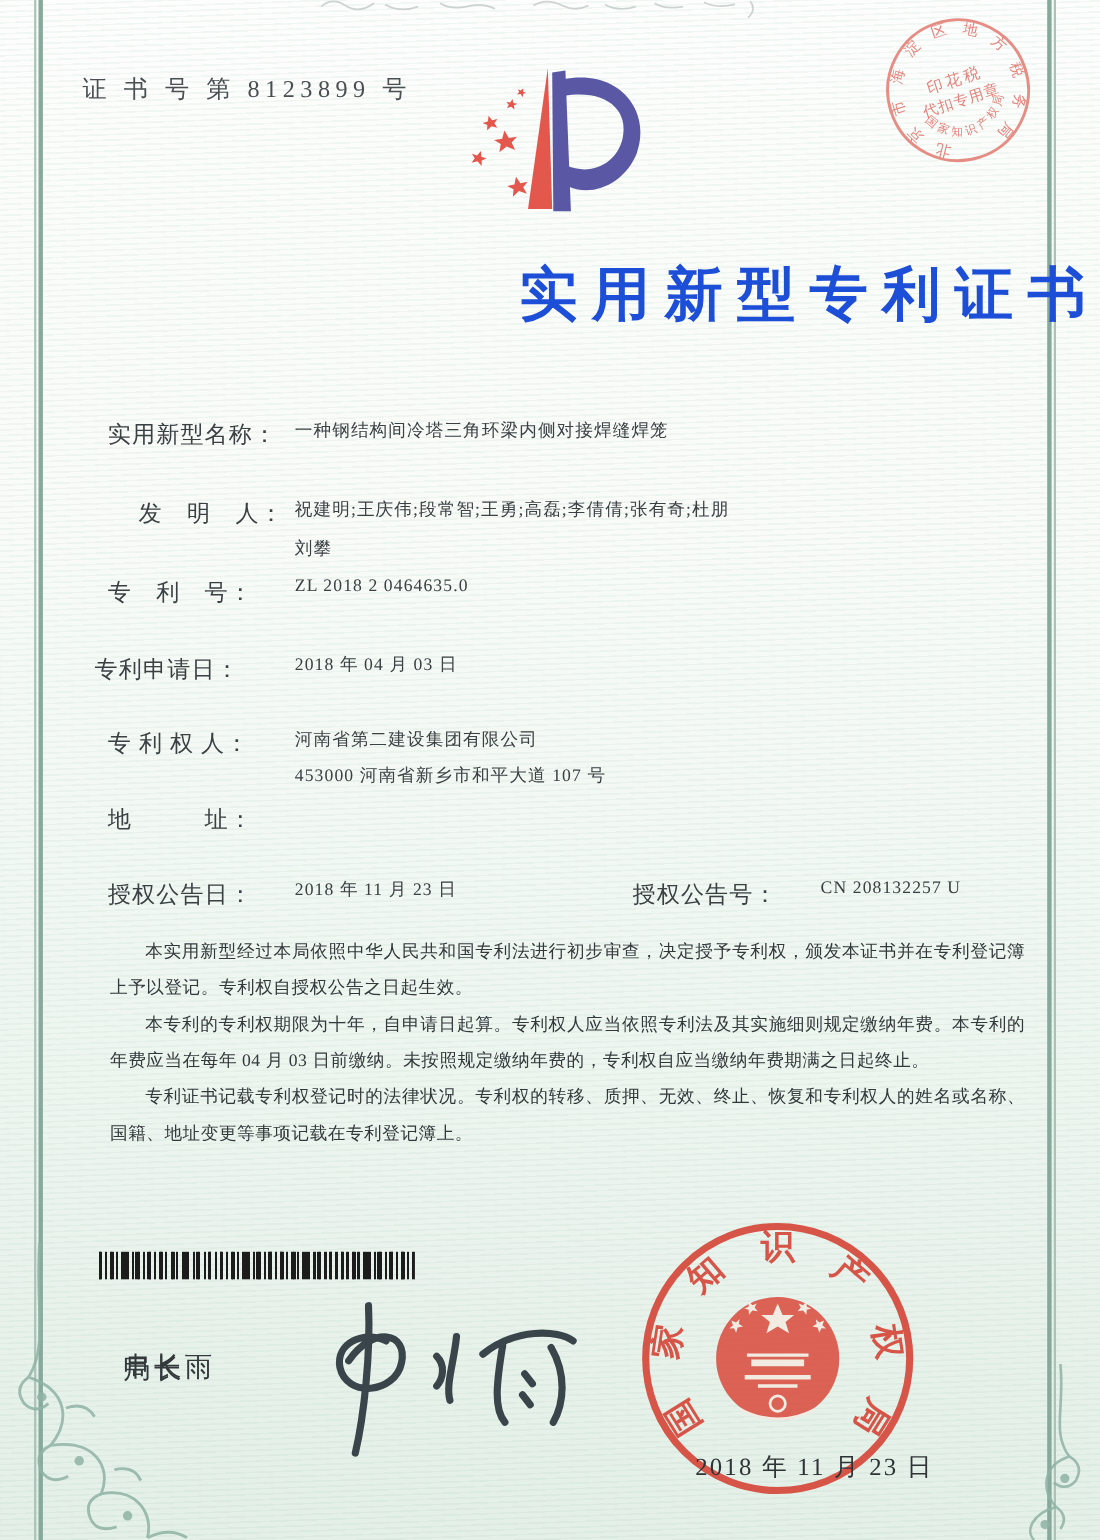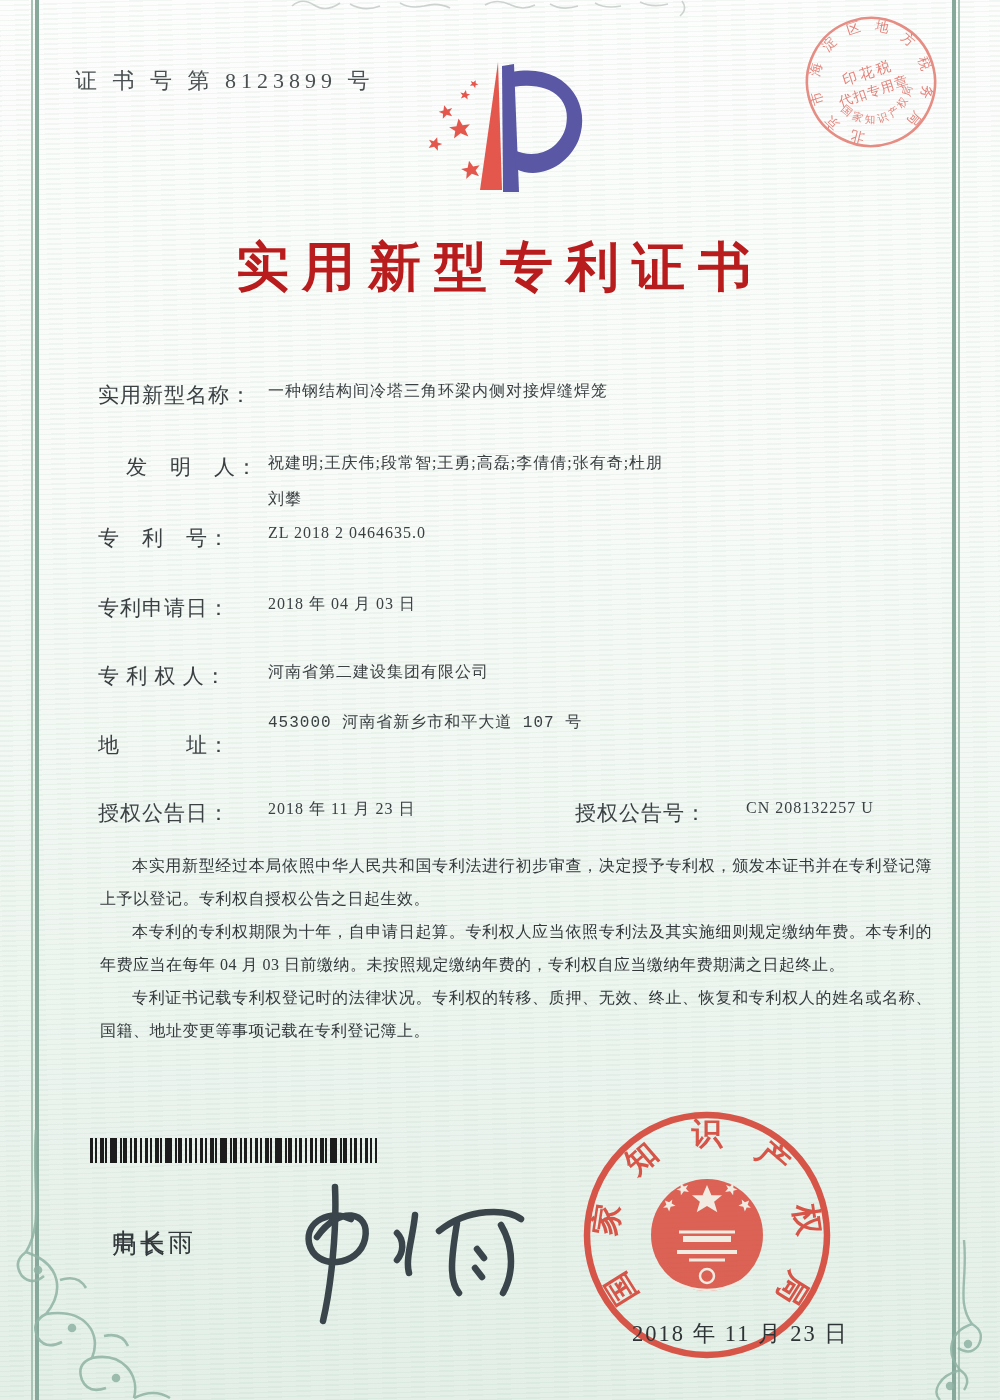--- a/index.html
+++ b/index.html
@@ -8,22 +8,22 @@
     font-family:"Liberation Serif",serif;color:#3b4043;
     background:
       repeating-linear-gradient(178deg, rgba(146,190,168,0.10) 0 1.5px, rgba(255,255,255,0) 1.5px 5px),
       linear-gradient(180deg,#fcfdfc 0%,#f8fbf8 35%,#edf5ef 70%,#e3efe7 100%);
   }
   .abs{position:absolute;}
   .borderline{top:0;bottom:0;width:9px;}
   .borderline .thin{position:absolute;top:0;bottom:0;width:1.5px;background:#a9c4b7;}
   .borderline .thick{position:absolute;top:0;bottom:0;width:3.5px;background:#87a99b;}
   .certno{font-size:22px;letter-spacing:5px;color:#4a4f52;}
-  .title{left:0;right:0;text-align:center;font-size:53px;font-weight:700;
-    letter-spacing:13px;color:#b91c1c;}
+  .title{left:0;right:0;text-align:right;font-size:53px;font-weight:700;
+    letter-spacing:13px;color:#1d4ed8;}
   .fieldlabel{font-size:21px;letter-spacing:1px;text-align:center;}
   .fieldvalue{font-size:16px;letter-spacing:1px;margin-left:28px;}
   .bodytext{font-size:16px;line-height:33px;text-align:justify;letter-spacing:0.5px;color:#33383b;}
   .bodytext p{margin:0;text-indent:2em;}
   .barcode{width:287px;height:25px;
     background:
       repeating-linear-gradient(90deg,#1c1c1c 0 2px,rgba(0,0,0,0) 2px 5px),
       repeating-linear-gradient(90deg,#1c1c1c 0 3px,rgba(0,0,0,0) 3px 11px);
   }
   .official{font-size:25px;letter-spacing:3px;color:#33383b;text-align:right;}
@@ -111,28 +111,28 @@
 <div class="abs fieldlabel" style="left:98px;top:381px;">实用新型名称：</div>
 <div class="abs fieldvalue" style="left:240px;top:381px;">一种钢结构间冷塔三角环梁内侧对接焊缝焊笼</div>
 
 <div class="abs fieldlabel" style="left:98px;top:453px;margin-left:28px;">发　明　人：</div>
 <div class="abs fieldvalue" style="left:240px;top:453px;">祝建明;王庆伟;段常智;王勇;高磊;李倩倩;张有奇;杜朋</div>
 <div class="abs fieldvalue" style="left:240px;top:489px;">刘攀</div>
 
 <div class="abs fieldlabel" style="left:98px;top:524px;">专　利　号：</div>
 <div class="abs fieldvalue" style="left:240px;top:524px;">ZL 2018 2 0464635.0</div>
 
-<div class="abs fieldlabel" style="left:98px;top:594px;font-family:Liberation Mono, monospace;">专利申请日：</div>
+<div class="abs fieldlabel" style="left:86px;top:594px;font-family:Liberation Mono, monospace;">专利申请日：</div>
 <div class="abs fieldvalue" style="left:240px;top:594px;">2018 年 04 月 03 日</div>
 
 <div class="abs fieldlabel" style="left:98px;top:662px;">专 利 权 人：</div>
 <div class="abs fieldvalue" style="left:240px;top:662px;text-align:right;">河南省第二建设集团有限公司</div>
 
 <div class="abs fieldlabel" style="left:98px;top:731px;">地　　　址：</div>
-<div class="abs fieldvalue" style="left:240px;top:712px;font-family:Liberation Mono, monospace;">453000 河南省新乡市和平大道 107 号</div>
+<div class="abs fieldvalue" style="left:240px;top:695px;">453000 河南省新乡市和平大道 107 号</div>
 
 <div class="abs fieldlabel" style="left:98px;top:799px;">授权公告日：</div>
 <div class="abs fieldvalue" style="left:240px;top:799px;">2018 年 11 月 23 日</div>
 <div class="abs fieldlabel" style="left:575px;top:799px;">授权公告号：</div>
 <div class="abs fieldvalue" style="left:718px;top:799px;">CN 208132257 U</div>
 
 <div class="abs bodytext" style="left:100px;top:849px;width:832px;">
   <p>本实用新型经过本局依照中华人民共和国专利法进行初步审查，决定授予专利权，颁发本证书并在专利登记簿上予以登记。专利权自授权公告之日起生效。</p>
   <p>本专利的专利权期限为十年，自申请日起算。专利权人应当依照专利法及其实施细则规定缴纳年费。本专利的年费应当在每年 04 月 03 日前缴纳。未按照规定缴纳年费的，专利权自应当缴纳年费期满之日起终止。</p>
   <p>专利证书记载专利权登记时的法律状况。专利权的转移、质押、无效、终止、恢复和专利权人的姓名或名称、国籍、地址变更等事项记载在专利登记簿上。</p>

